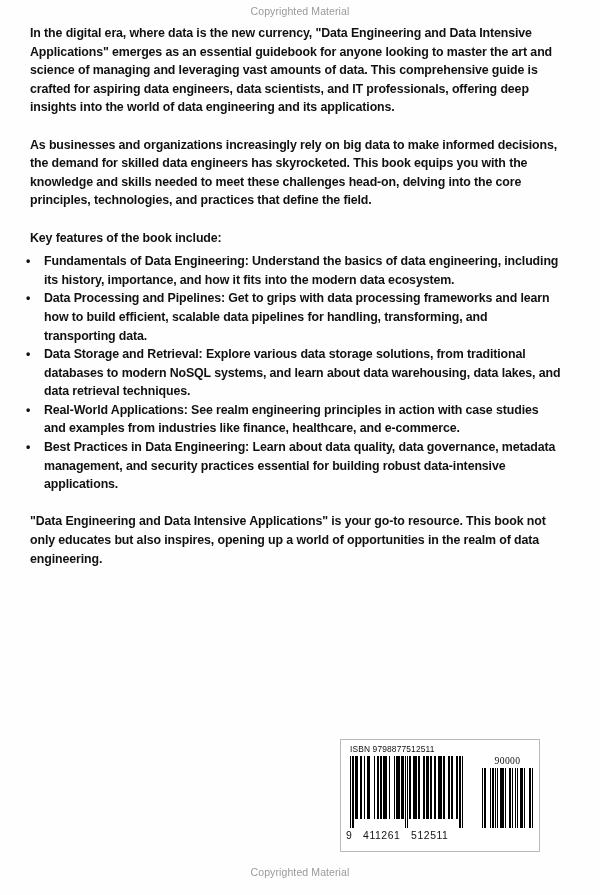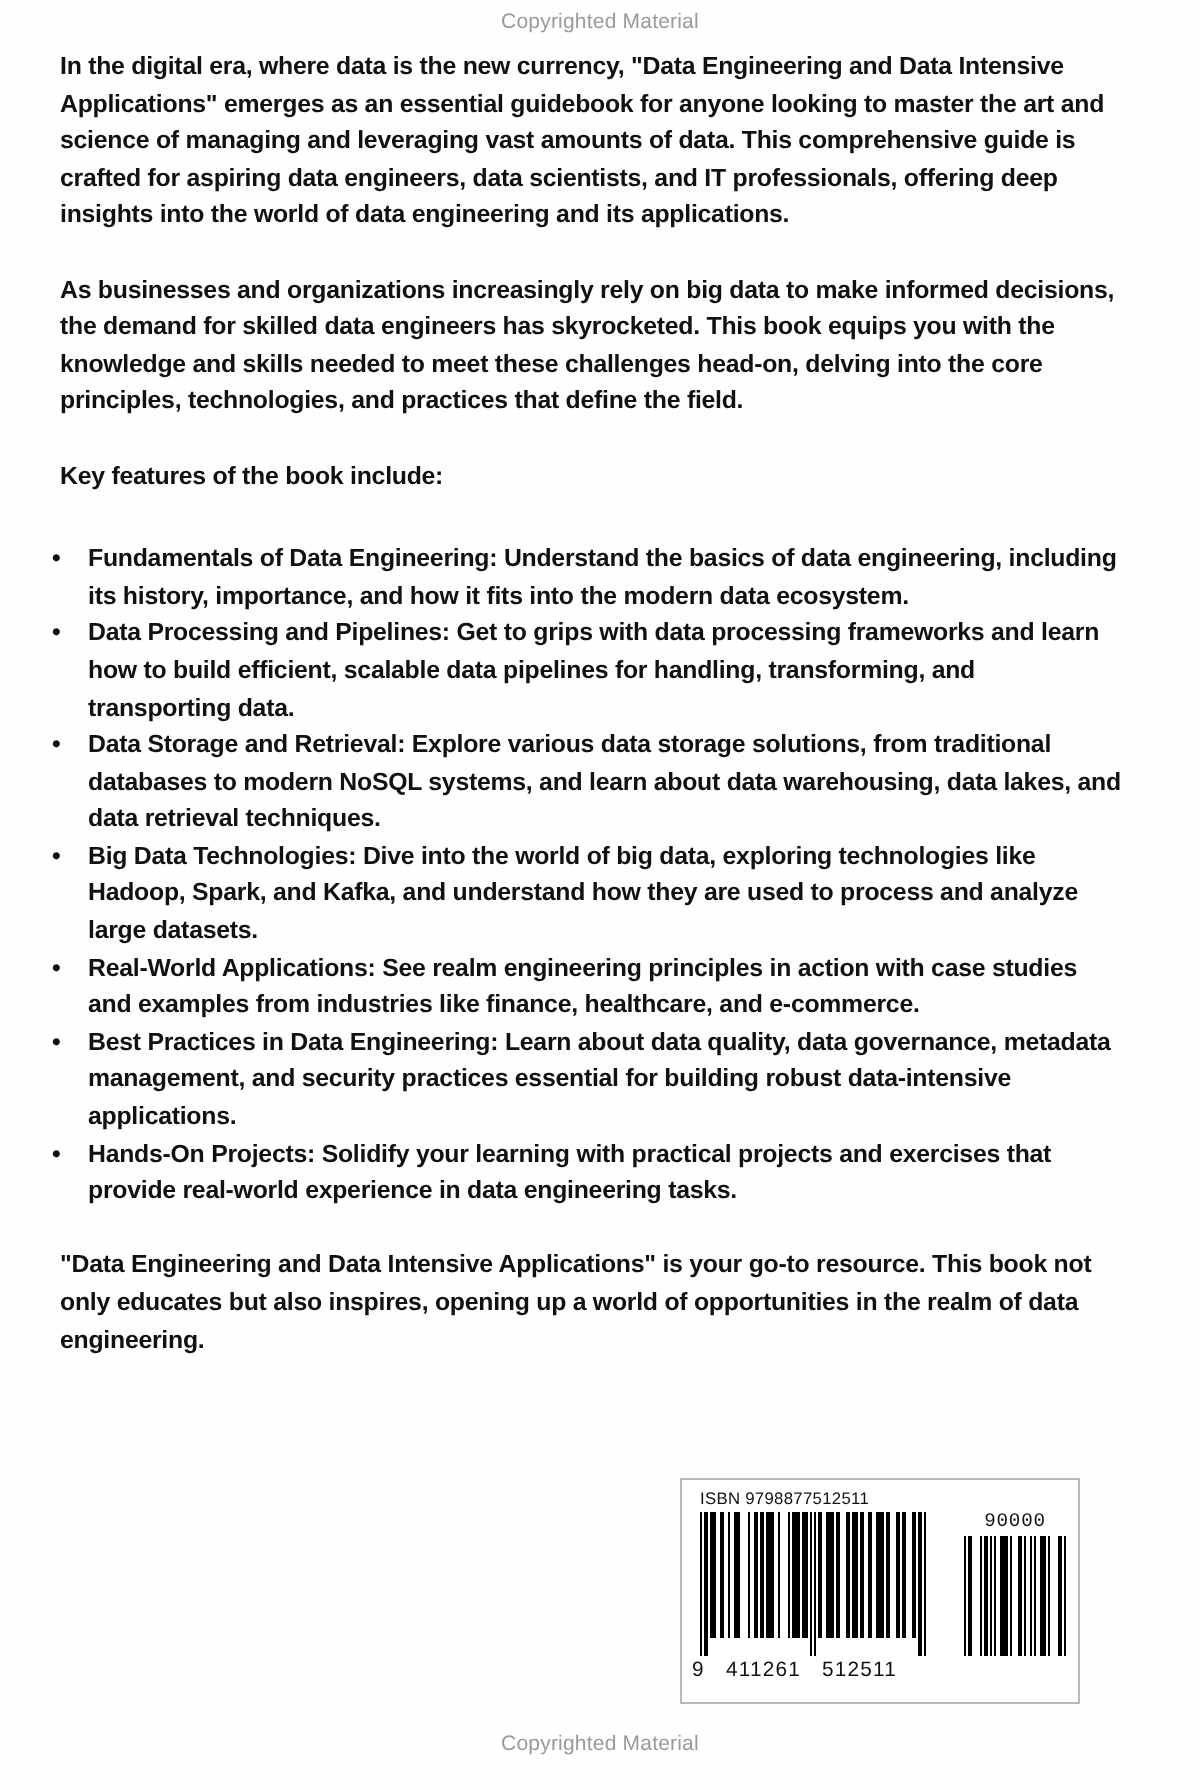--- a/index.html
+++ b/index.html
@@ -48,21 +48,21 @@
     line-height: 18.6px;
     letter-spacing: -0.12px;
   }
 
   .para {
     margin: 0 0 18.6px 0;
   }
   .para:last-child { margin-bottom: 0; }
 
   .features-intro {
-    margin: 0 0 23px 0;
+    margin: 0 0 5px 0;
   }
 
   .bullets {
     list-style: none;
     margin: 0 0 18.6px 0;
     padding: 0;
   }
   .bullets li {
     margin: 0 0 0 0;
     padding: 0 0 0 14px;
@@ -109,21 +109,21 @@
     top: 28px;
     width: 51px;
     height: 60px;
   }
   .addon-label {
     position: absolute;
     left: 141px;
     top: 15px;
     width: 51px;
     text-align: center;
-    font-family: Liberation Mono, monospace;
+    font-family: Liberation Serif, serif;
     font-size: 9.6px;
     color: #111;
     letter-spacing: 0.4px;
   }
   .ean-digits {
     position: absolute;
     left: 4px;
     top: 90px;
     width: 124px;
     height: 13px;
@@ -155,24 +155,22 @@
     <p class="para">In the digital era, where data is the new currency, "Data Engineering and Data Intensive Applications" emerges as an essential guidebook for anyone looking to master the art and science of managing and leveraging vast amounts of data. This comprehensive guide is crafted for aspiring data engineers, data scientists, and IT professionals, offering deep insights into the world of data engineering and its applications.</p>
 
     <p class="para">As businesses and organizations increasingly rely on big data to make informed decisions, the demand for skilled data engineers has skyrocketed. This book equips you with the knowledge and skills needed to meet these challenges head-on, delving into the core principles, technologies, and practices that define the field.</p>
 
     <p class="features-intro">Key features of the book include:</p>
 
     <ul class="bullets">
       <li><span class="dot">•</span><span>Fundamentals of Data Engineering: Understand the basics of data engineering, including its history, importance, and how it fits into the modern data ecosystem.</span></li>
       <li><span class="dot">•</span><span>Data Processing and Pipelines: Get to grips with data processing frameworks and learn how to build efficient, scalable data pipelines for handling, transforming, and transporting data.</span></li>
       <li><span class="dot">•</span><span>Data Storage and Retrieval: Explore various data storage solutions, from traditional databases to modern NoSQL systems, and learn about data warehousing, data lakes, and data retrieval techniques.</span></li>
-      <li><span class="dot">•</span><span>Big Data Technologies: Dive into the world of big data, exploring technologies like Hadoop, Spark, and Kafka, and understand how they are used to process and analyze large datasets.</span></li>
       <li><span class="dot">•</span><span>Real-World Applications: See realm engineering principles in action with case studies and examples from industries like finance, healthcare, and e-commerce.</span></li>
       <li><span class="dot">•</span><span>Best Practices in Data Engineering: Learn about data quality, data governance, metadata management, and security practices essential for building robust data-intensive applications.</span></li>
-      <li><span class="dot">•</span><span>Hands-On Projects: Solidify your learning with practical projects and exercises that provide real-world experience in data engineering tasks.</span></li>
     </ul>
 
     <p class="para">"Data Engineering and Data Intensive Applications" is your go-to resource. This book not only educates but also inspires, opening up a world of opportunities in the realm of data engineering.</p>
 
   </div>
 
   <div class="barcode-box">
     <div class="isbn-label">ISBN 9798877512511</div>
 
     <div class="addon-label">90000</div>

